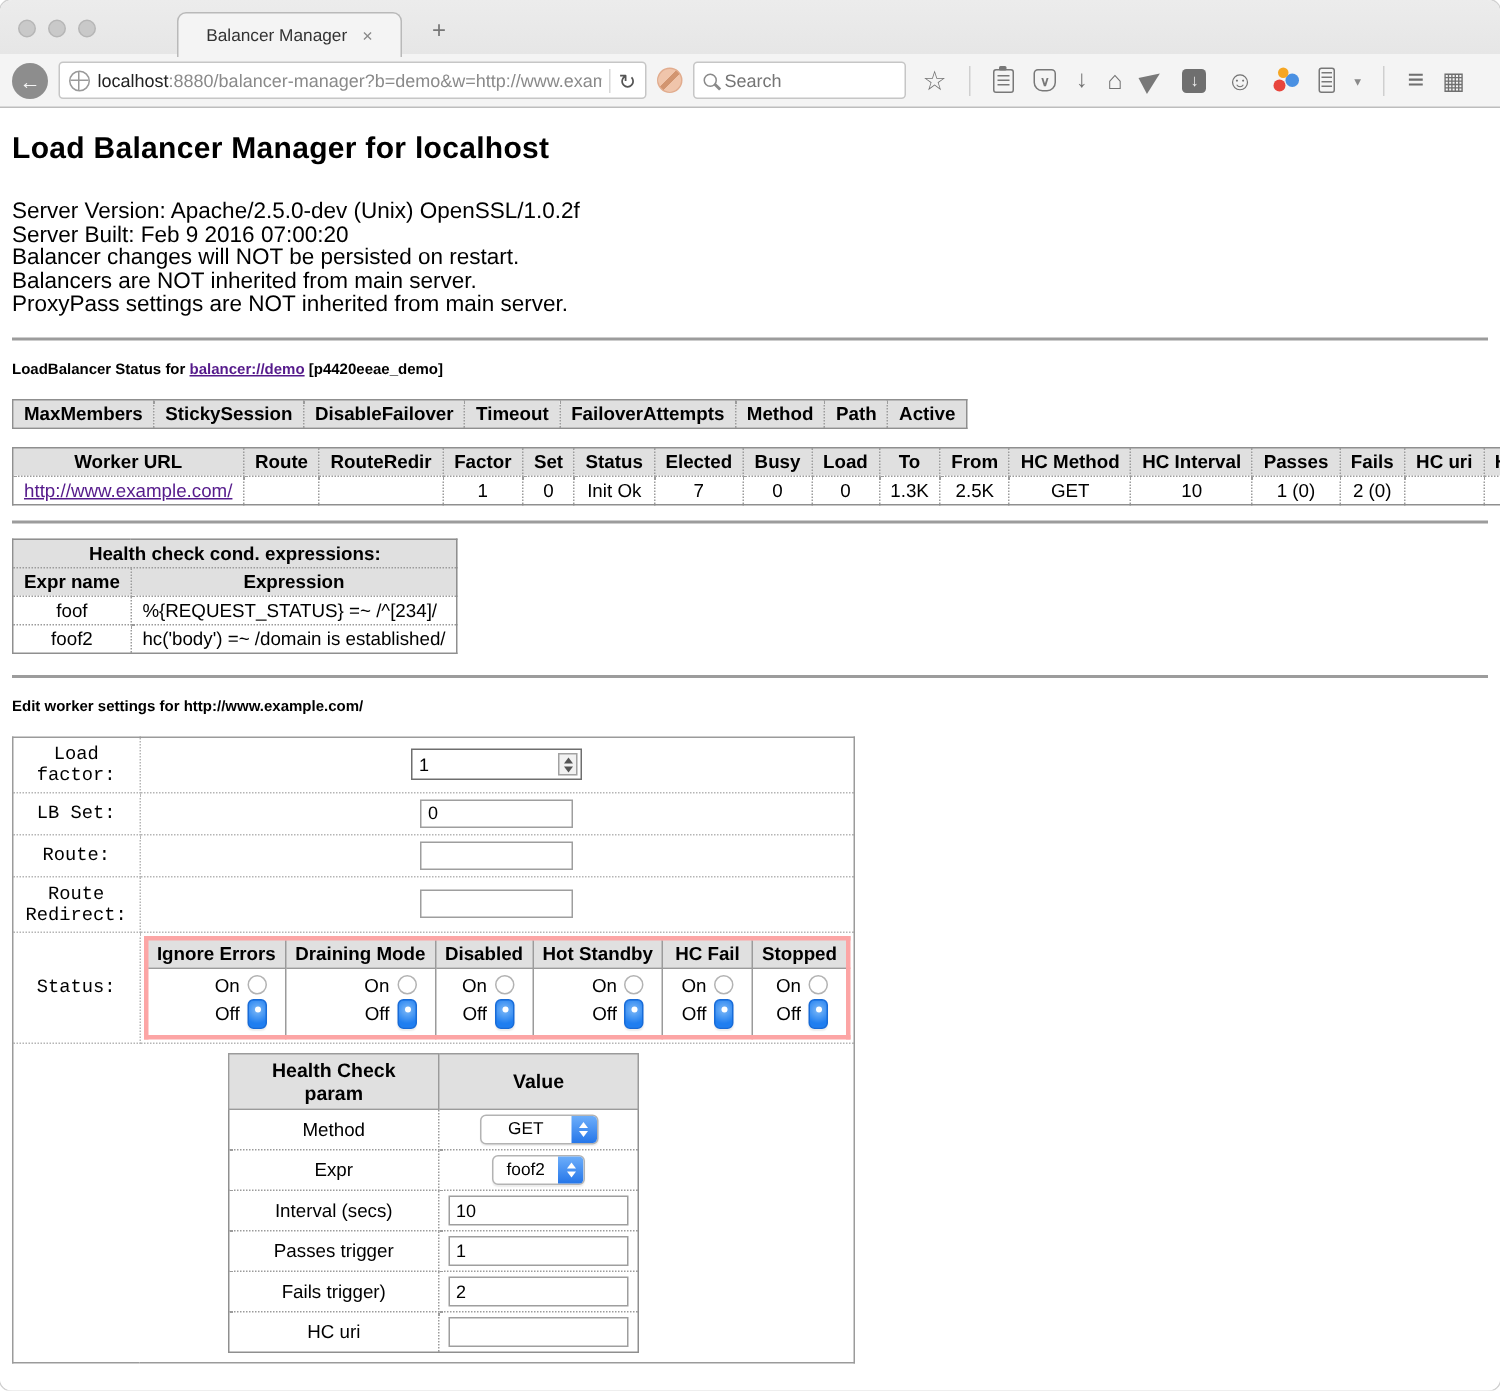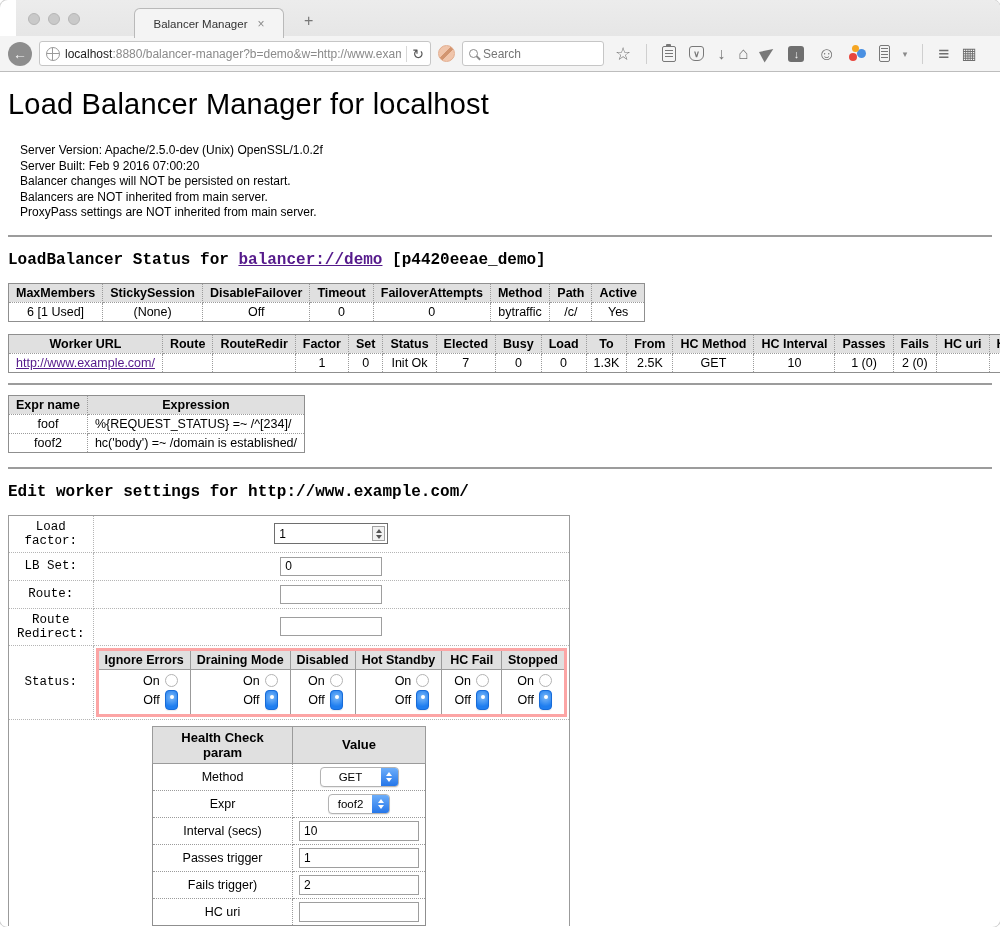--- a/index.html
+++ b/index.html
@@ -4,21 +4,21 @@
 <style>
   * { margin:0; padding:0; box-sizing:border-box; }
   html,body { background:#ffffff; }
   body { font-family:"Liberation Sans", sans-serif; width:1000px; }
 
   .window { width:1000px; height:927px; border-radius:8px; overflow:hidden;
             box-shadow:0 0 0 1px rgba(0,0,0,.18); background:#fff; }
 
   
   .titlebar { height:37px; background:linear-gradient(#ececec,#e6e6e6);
-              border-bottom:1px solid #b9b9b9; position:relative;margin-left:16px; }
+              border-bottom:1px solid #b9b9b9; position:relative; }
   .lights { position:absolute; left:12px; top:13px; display:flex; gap:8px; }
   .light { width:12px; height:12px; border-radius:50%; background:#c9c9c9;
            border:1px solid #b6b6b6; }
   .tab { position:absolute; left:118px; top:8px; width:150px; height:30px;
          background:#f4f4f4; border:1px solid #b9b9b9; border-bottom:none;
          border-radius:6px 6px 0 0; display:flex; align-items:center;
          justify-content:center; gap:10px; z-index:3; }
   .tab-title { font-size:11.5px; color:#333; }
   .tab-close { font-size:12px; color:#8a8a8a; cursor:default; }
   .newtab { position:absolute; left:288px; top:12px; font-size:16px; color:#777; }
@@ -81,24 +81,24 @@
   .battery::after { content:""; position:absolute; left:1px; right:1px; top:2px;
                     height:1px; background:#787878; box-shadow:0 3px 0 #787878,0 6px 0 #787878,0 9px 0 #787878; }
   .caret { font-size:9px; color:#8a8a8a; }
   .vsep { width:1px; height:20px; background:#cfcfcf; margin:0 2px; }
   .menu { font-size:19px; color:#6f6f6f; letter-spacing:-1px; }
   .grid { font-size:16px; color:#6f6f6f; }
 
   
   .content { background:#fff; height:854px; padding:14px 8px 0 8px; overflow:hidden;
              font-size:12.5px; color:#000; }
-  h1.pagetitle { font-size:29px; font-weight:normal; margin:2px 0 22px 0; letter-spacing:.2px; }
-  .info div { line-height:15.5px; font-size:12px;margin-left:12px; }
+  h1.pagetitle { font-size:20px; font-weight:bold; margin:2px 0 22px 0; letter-spacing:.2px; }
+  .info div { line-height:15.5px; font-size:15px; }
   hr.rule { border:0; height:2px; background:#9c9c9c; margin:14px 0; }
-  .sect { font-size:16px; font-weight:bold; margin:6px 0 14px 0;font-family:Liberation Mono, monospace; }
+  .sect { font-size:10px; font-weight:bold; margin:6px 0 14px 0; }
   a.purple { color:#551a8b; }
 
   table.ap { border-collapse:collapse; font-size:12.5px; border:1px solid #8f8f8f; }
   table.ap th, table.ap td { border:1px dotted #9b9b9b; padding:2px 7px;
                              text-align:center; white-space:nowrap; }
   table.ap th { background:#e0e0e0; font-weight:bold; }
   table.ap td.left, table.ap th.left { text-align:left; }
   .tblgap { height:12px; }
 
   
@@ -229,30 +229,20 @@
           <tr>
         <th>MaxMembers</th>
         <th>StickySession</th>
         <th>DisableFailover</th>
         <th>Timeout</th>
         <th>FailoverAttempts</th>
         <th>Method</th>
         <th>Path</th>
         <th>Active</th>
       </tr>
-      <tr>
-        <td>6 [1 Used]</td>
-        <td>(None)</td>
-        <td>Off</td>
-        <td>0</td>
-        <td>0</td>
-        <td>bytraffic</td>
-        <td>/c/</td>
-        <td>Yes</td>
-      </tr>
     </tbody>
       </table>
 
     <div class="tblgap"></div>
 
     <table class="ap" style="width:984px">
       <tbody>
           <tr>
         <th style="width:255px">Worker URL</th>
         <th>Route</th>
@@ -291,20 +281,23 @@
         <td></td>
         <td>foof2</td>
       </tr>
     </tbody>
       </table>
 
     <hr class="rule" style="margin:10px 0">
 
     <table class="ap">
       <tbody>
+          <tr>
+            <th colspan="2">Health check cond. expressions:</th>
+          </tr>
       <tr>
         <th>Expr name</th>
         <th>Expression</th>
       </tr>
       <tr>
         <td>foof</td>
         <td class="left">%{REQUEST_STATUS} =~ /^[234]/</td>
       </tr>
       <tr>
         <td>foof2</td>

